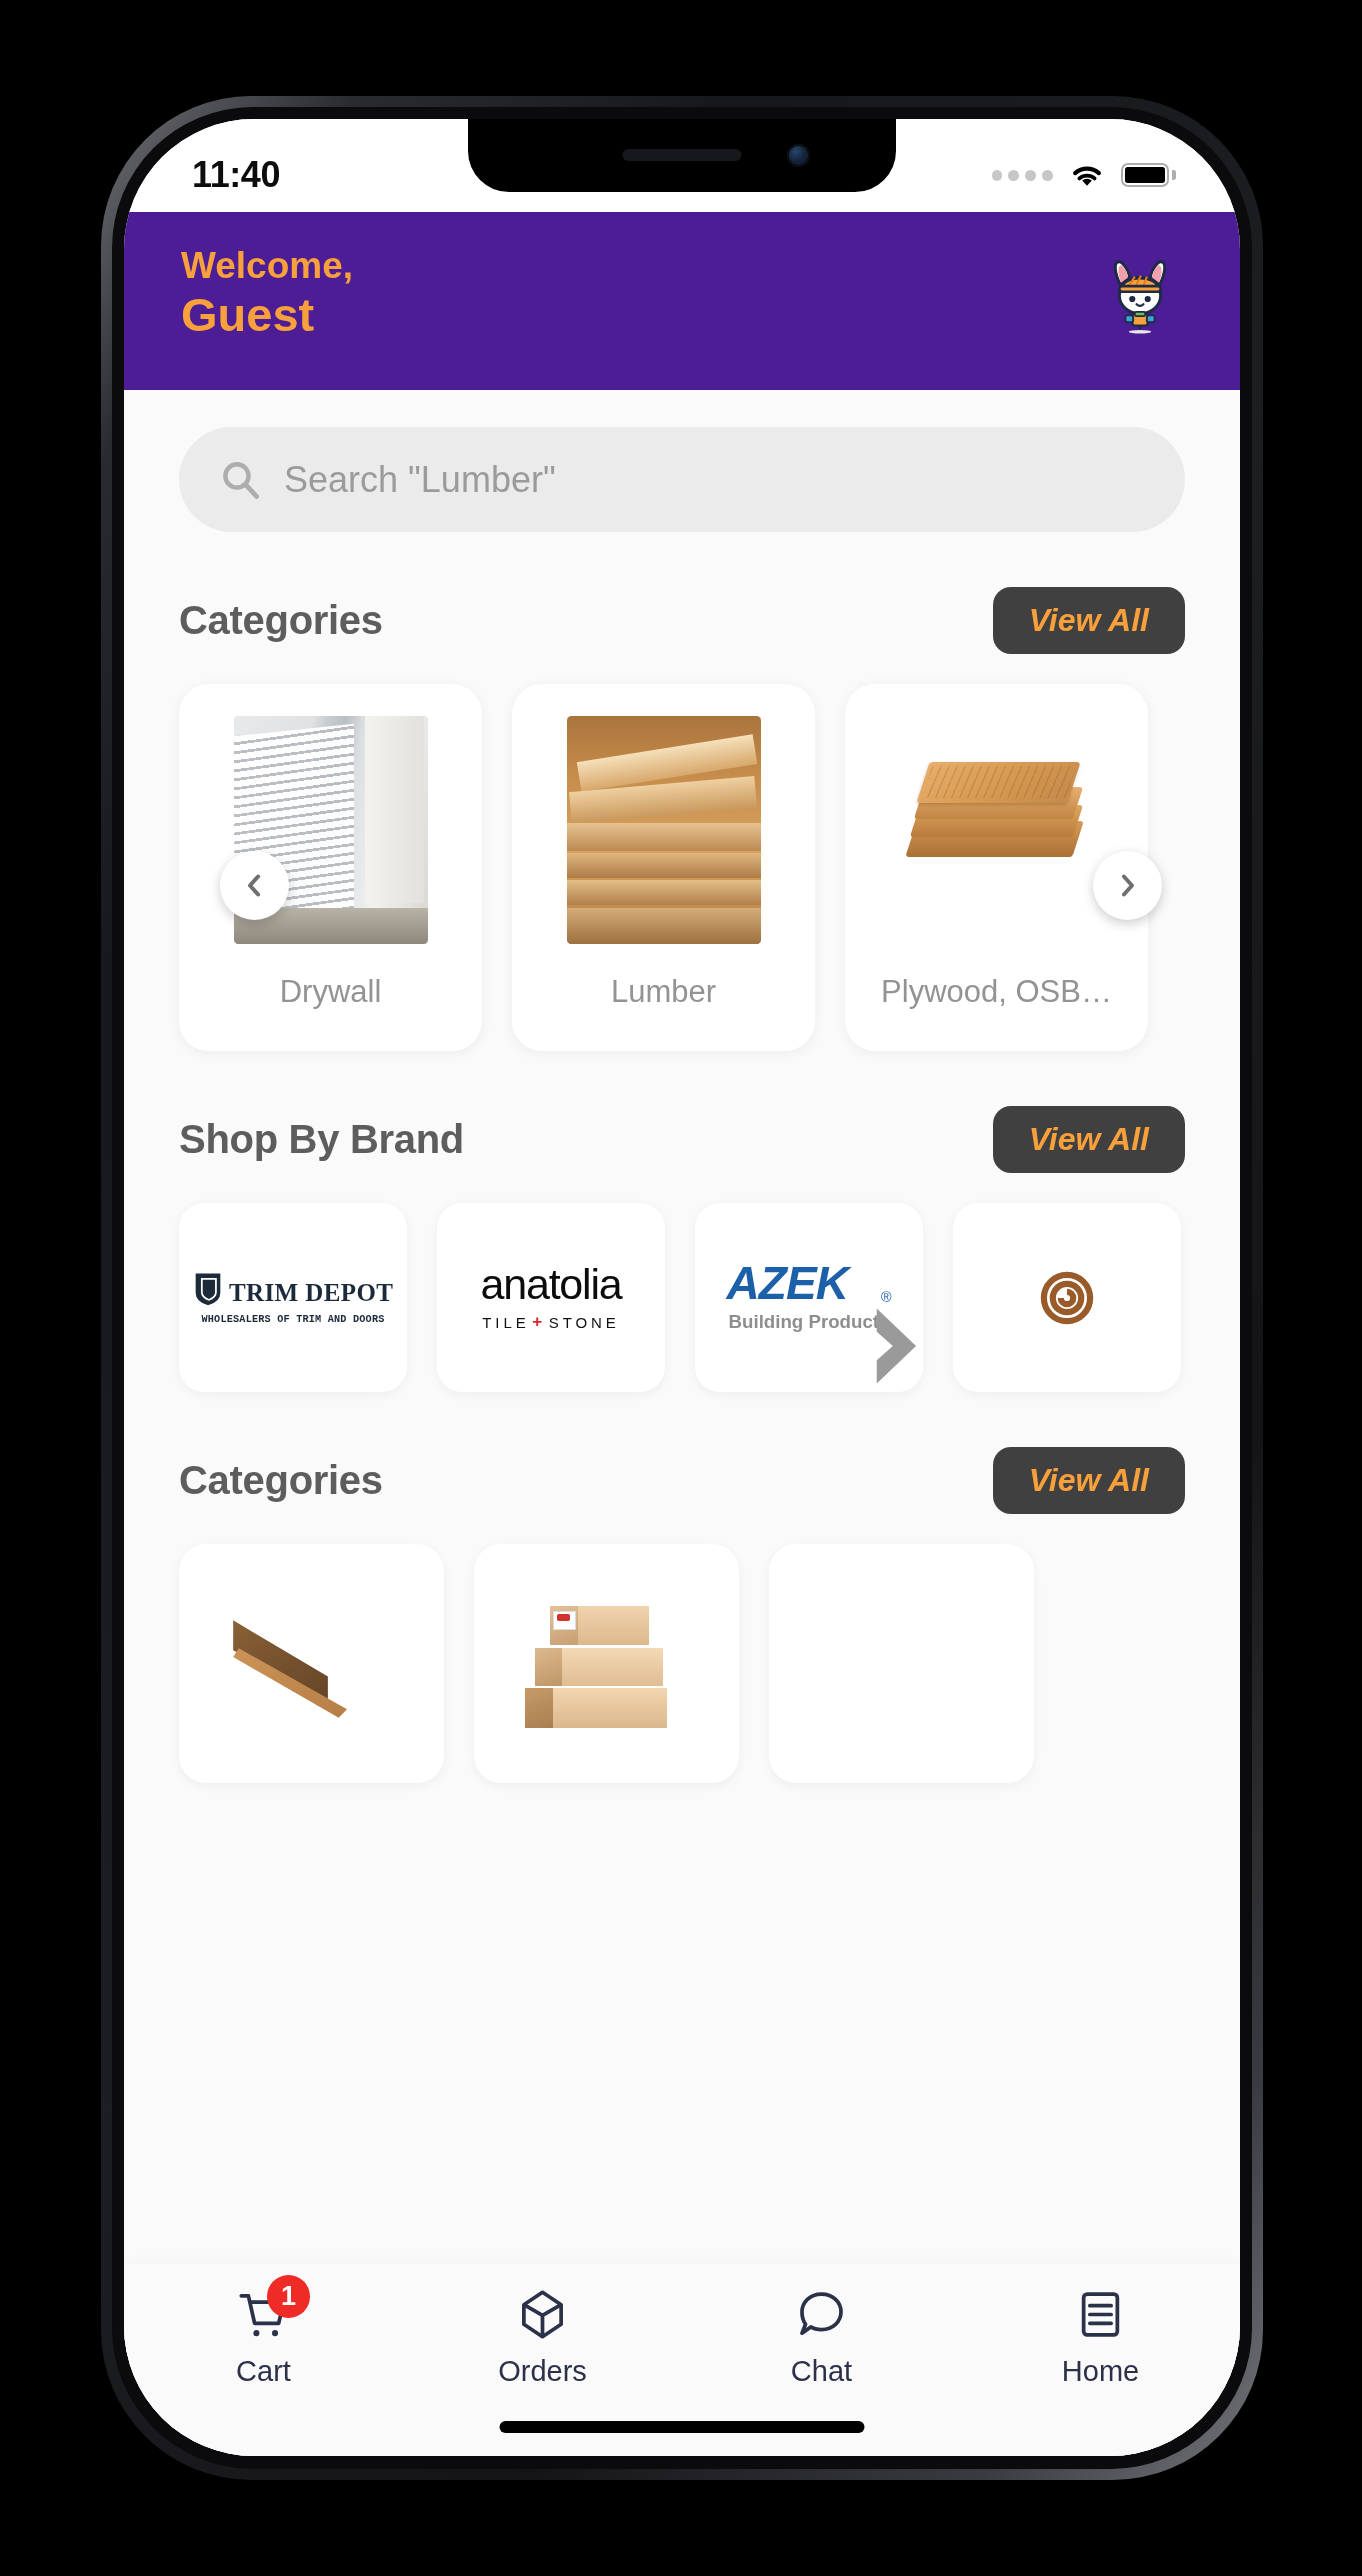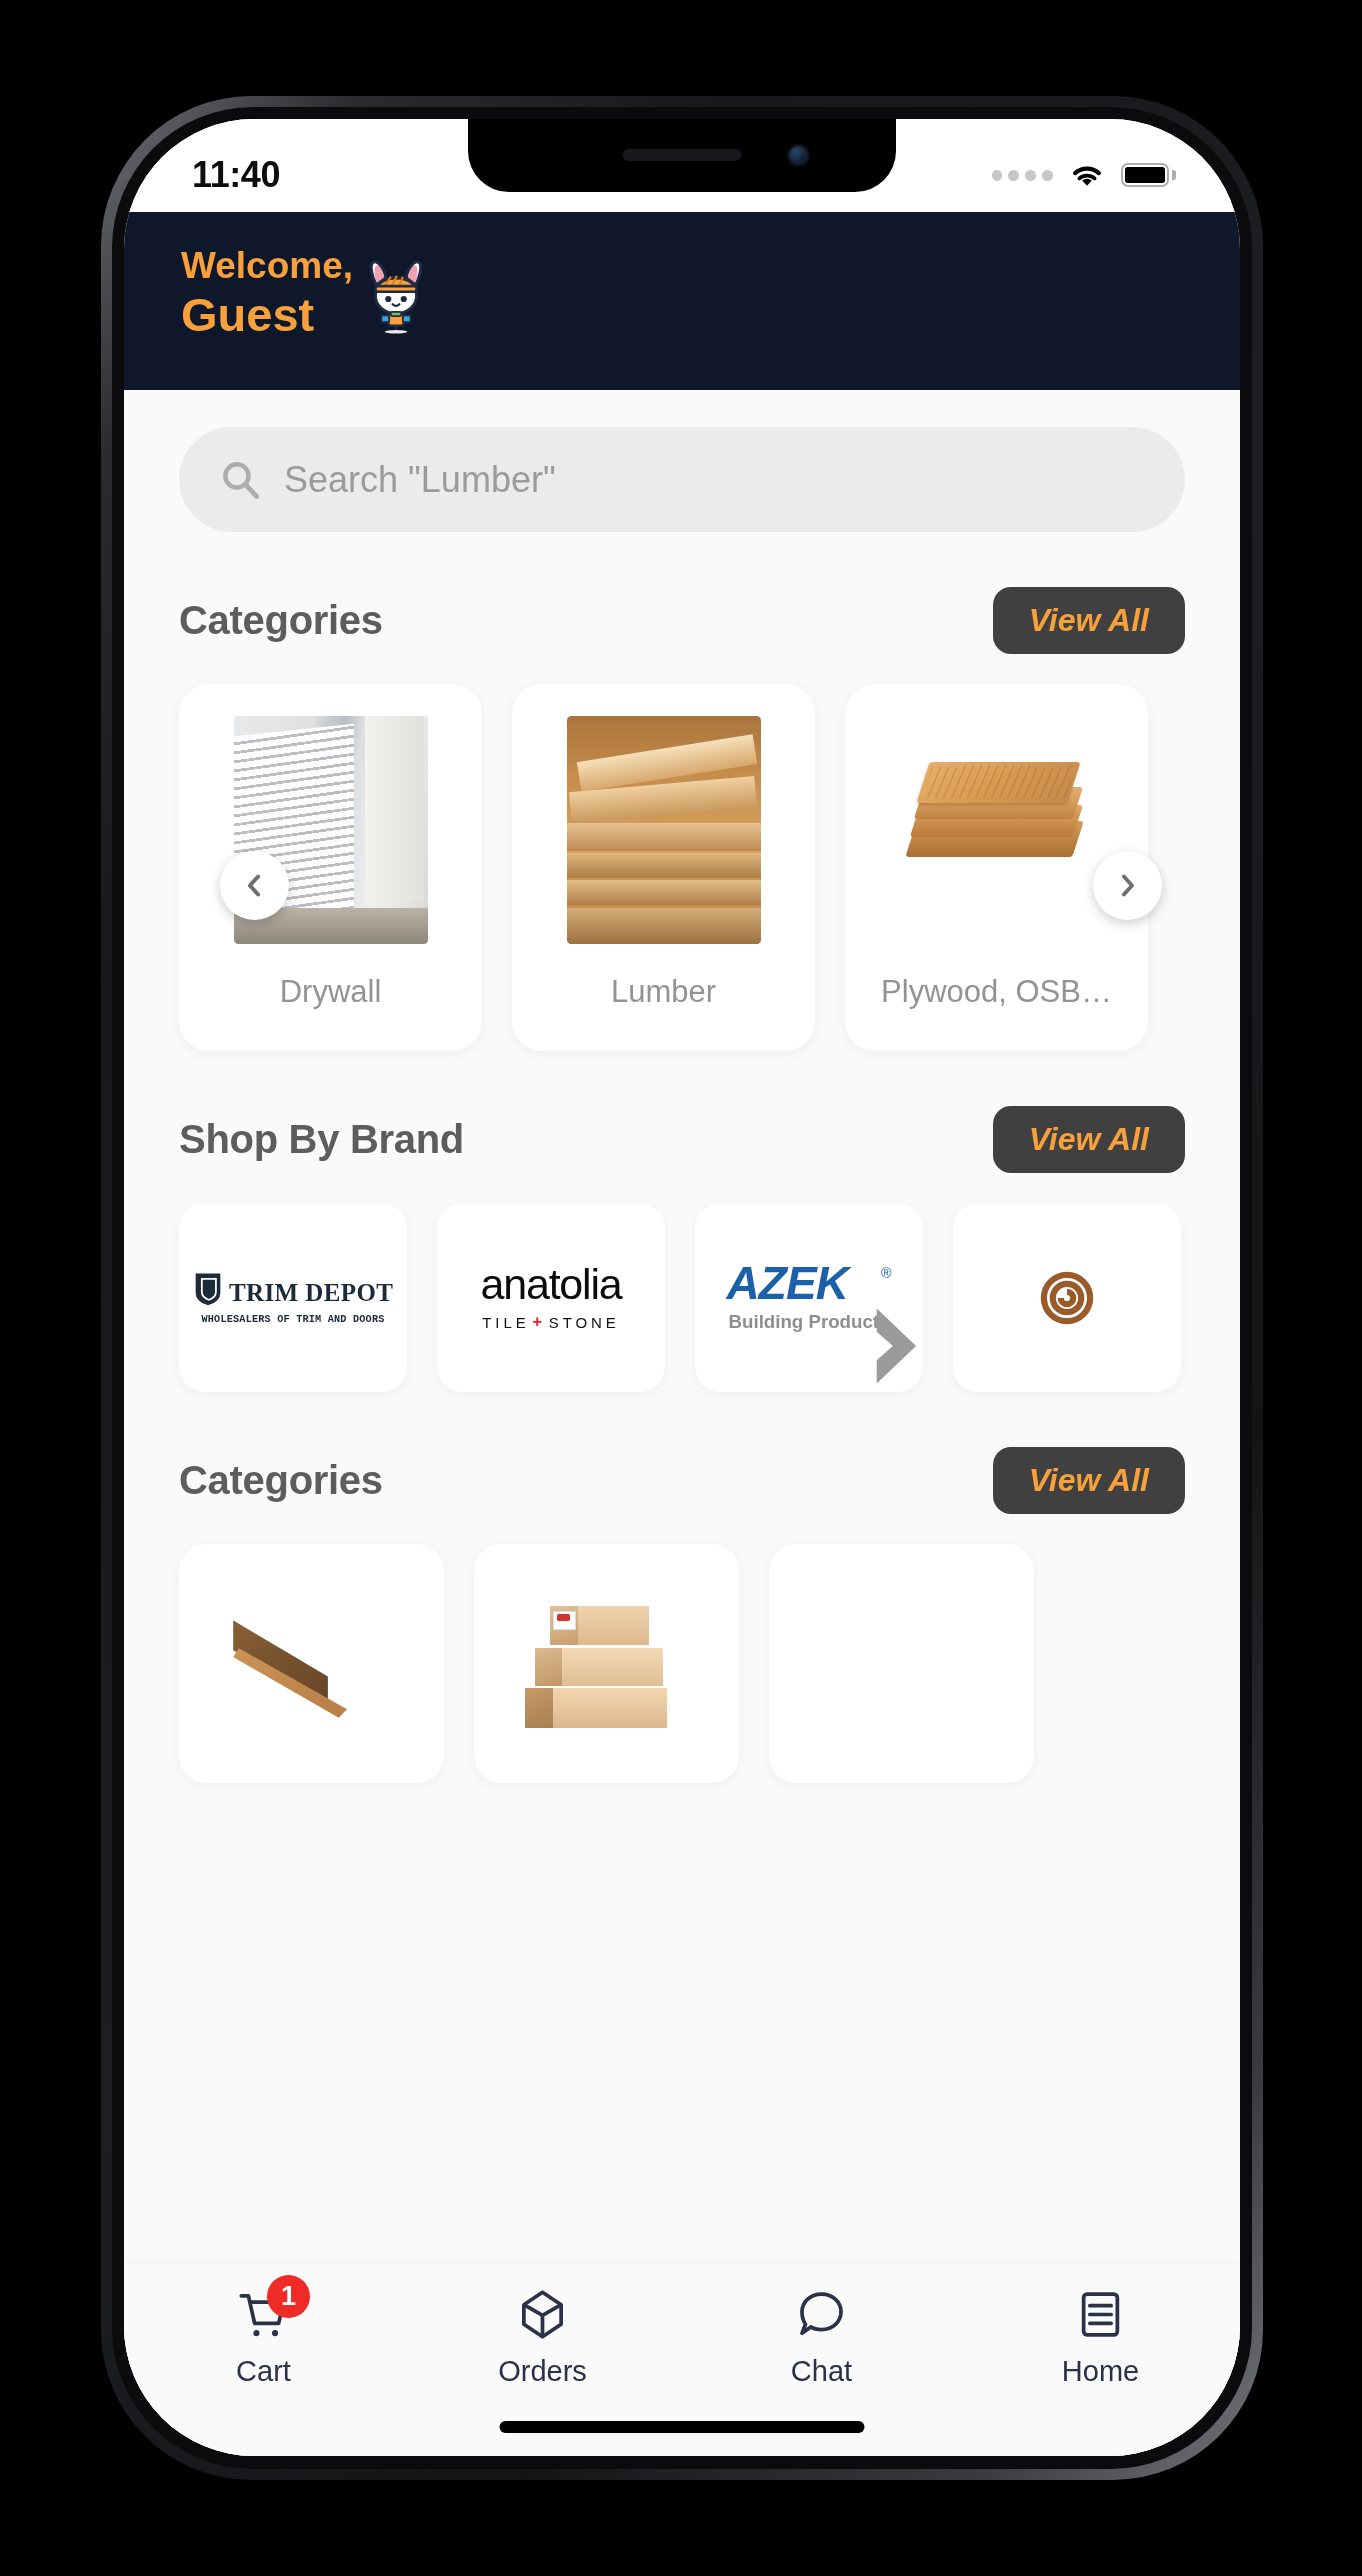--- a/index.html
+++ b/index.html
@@ -71,22 +71,22 @@
   .signal-dots i { width:10.7px; height:10.7px; border-radius:50%; background:#c7c7c9; display:block; }
   .wifi { width:36px; height:27px; }
   .battery-wrap { display:flex; align-items:center; gap:2.7px; }
   .battery { width:48px; height:24px; border:2.7px solid #aeaeb0; border-radius:7.1px; padding:2.2px; }
   .battery span { display:block; width:100%; height:100%; background:#000; border-radius:2.7px; }
   .battery-cap { width:4.5px; height:9.8px; background:#aeaeb0; border-radius:0 2.7px 2.7px 0; }
 
   
   .app-header {
     position:absolute; top:93px; left:0; width:100%; height:178px;
-    background:#0f172a; display:flex; align-items:center;
-    justify-content:flex-start; padding:0 57px 16px 57px;
+    background:#4c1d95; display:flex; align-items:center;
+    justify-content:space-between; padding:0 57px 16px 57px;
   }
   .welcome-block { display:flex; flex-direction:column; gap:1.8px; }
   .welcome-line { font-size:37px; font-weight:700; color:#F7A03C; line-height:1.18; }
   .welcome-name { font-size:47px; font-weight:700; color:#F7A03C; line-height:1.12; }
   .mascot { width:86px; height:86px; }
 
   
   .content {
     position:absolute; top:271px; left:0; width:100%;
     bottom:0; background:#fafafa; overflow:hidden;
@@ -190,21 +190,21 @@
   
   .td-row { display:flex; align-items:flex-end; gap:6.2px; }
   .td-shield { width:30px; height:37px; }
   .td-name { font-family:"Liberation Serif", serif; font-size:25px; font-weight:700; color:#1d2a3a; letter-spacing:0.4px; }
   .td-sub { font-family:Liberation Mono, monospace; font-size:10.2px; font-weight:700; color:#1d2a3a; letter-spacing:0.2px; }
   
   .an-name { font-size:43px; color:#0c0c0c; letter-spacing:-1.2px; line-height:1; }
   .an-sub { font-size:15px; color:#111; letter-spacing:3.9px; display:flex; align-items:center; gap:2.7px; }
   .an-plus { color:#d8262f; font-size:17px; font-weight:700; }
   
-  .az-row { display:flex; align-items:flex-start;gap:33px; }
+  .az-row { display:flex; align-items:flex-end;gap:33px; }
   .az-name { font-size:46px; font-weight:700; color:#1b60a8; font-style:italic; letter-spacing:-0.9px; line-height:.95; }
   .az-reg { font-size:14.3px; color:#1b60a8; margin-top:3.6px; }
   .az-sub { font-size:18.7px; font-weight:700; color:#8e8e8e; }
   
   .sp-logo { width:64px; height:64px; }
 
   
   .prod-card {
     flex:none; width:265px; height:239px; background:#fff;
     border-radius:27px; box-shadow:0 2.7px 10.7px rgba(0,0,0,.05);

